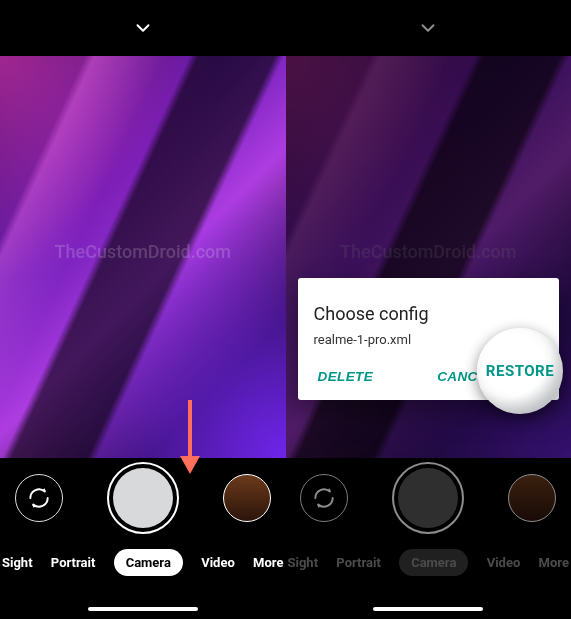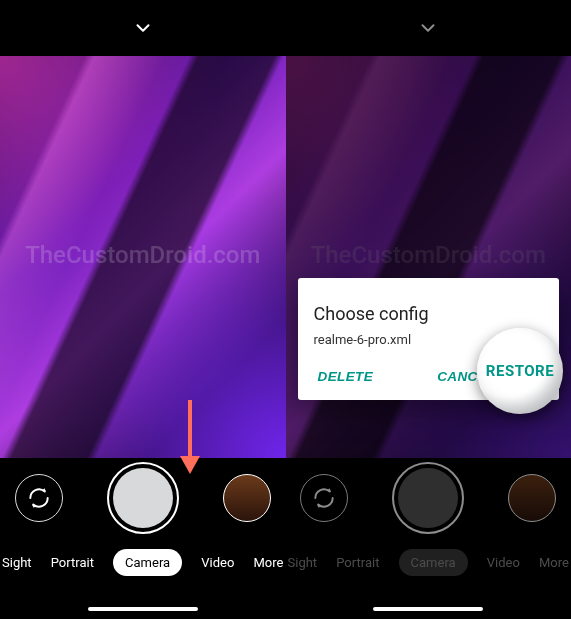--- a/index.html
+++ b/index.html
@@ -41,21 +41,21 @@
     content:"";
     position:absolute; inset:0;
     background:
       linear-gradient(115deg, transparent 40%, rgba(0,0,0,.6) 42%, rgba(0,0,0,.6) 58%, transparent 60%),
       linear-gradient(115deg, transparent 18%, rgba(255,120,255,.35) 20%, transparent 35%);
   }
   .watermark {
     position:absolute; top:46%; left:0; right:0;
     text-align:center;
     color: rgba(255,255,255,.18);
-    font-size: 24px;
+    font-size: 18px;
     font-weight: 500;
     pointer-events:none;
   }
   .controls {
     position:absolute;
     left:0; right:0;
     top: 458px;
     height: 80px;
     display:flex;
     align-items:center;
@@ -93,21 +93,21 @@
     height: 48px;
     display:flex;
     align-items:center;
     justify-content:space-between;
     padding: 0 2px;
     background:#000;
   }
   .mode {
     color:#fff;
     font-size:13px;
-    font-weight:400;
+    font-weight:700;
     padding: 6px 12px;
     border-radius: 16px;
     white-space:nowrap;
   }
   .mode.edge { padding-left:0; padding-right:0; }
   .mode.selected {
     background:#fff; color:#000;
   }
   .mode.selected-dim {
     background:#3a3a3a; color:#888;
@@ -274,21 +274,21 @@
     <span class="mode">Portrait</span>
     <span class="mode selected-dim">Camera</span>
     <span class="mode">Video</span>
     <span class="mode edge">More</span>
   </div>
   <div class="homebar"></div>
 
   <div class="dialog">
     <div class="dialog-title">Choose config</div>
     <div class="dialog-sel">
-      <span>realme-6-pro.xml</span>
+      <span>realme-1-pro.xml</span>
       <span>
         <svg width="10" height="10" viewBox="0 0 10 10">
             <path d="M1 3l4 4 4-4z" fill="#555"></path>
           </svg>
       </span>
     </div>
     <div class="dialog-actions">
       <button class="dlg-btn">DELETE</button>
       <span class="spacer"></span>
       <button class="dlg-btn">CANCEL</button>

